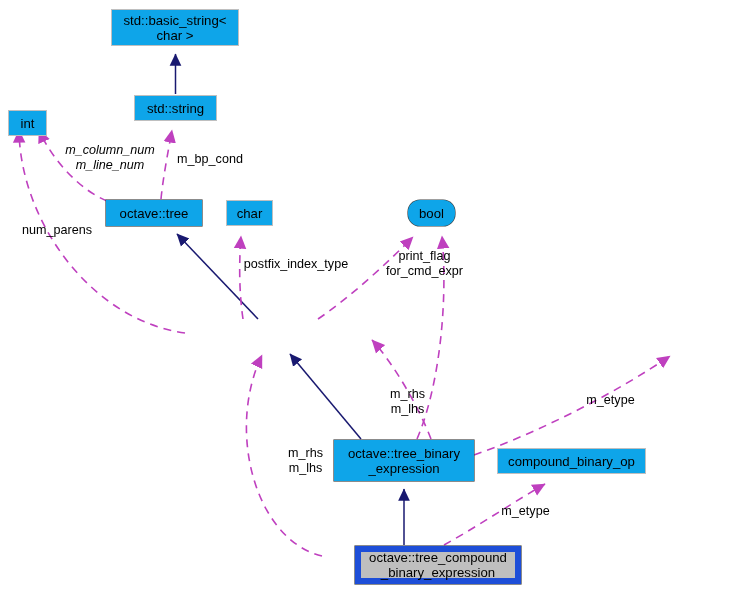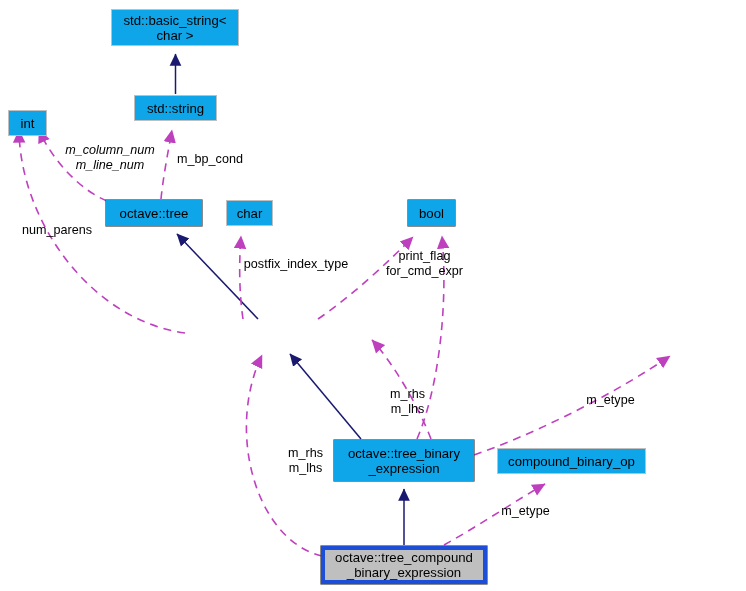--- a/index.html
+++ b/index.html
@@ -38,22 +38,23 @@
     border: 1px solid #bfbfbf;
     white-space: pre;
     z-index: 5;
   }
   .node.strong {
     border: 4px solid #0ea5e9;
     box-shadow: 0 0 0 0.6px #404040;
   }
   .node.highlight {
     background: #bfbfbf;
-    border: 4px solid #1d4ed8;
+    border: 6px solid #1d4ed8;
     box-shadow: 0 0 0 0.6px #404040;
+    margin-left: 34px;
   }
   .edge-label {
     position: absolute;
     font-size: 12.6px;
     line-height: 14.6px;
     color: #000000;
     text-align: center;
     white-space: pre;
     z-index: 6;
     pointer-events: none;
@@ -99,21 +100,21 @@
 char &gt;</div>
 
   <div class="node plain" style="left:8px; top:95px; width:39px; height:26px;margin-top:15px;">int</div>
 
   <div class="node plain" style="left:134px; top:95px; width:83px; height:26px;">std::string</div>
 
   <div class="node strong" style="left:106px; top:200px; width:96px; height:26px;">octave::tree</div>
 
   <div class="node plain" style="left:226px; top:200px; width:47px; height:26px;">char</div>
 
-  <div class="node strong" style="left:408px; top:200px; width:47px; height:26px;">bool</div>
+  <div class="node strong" style="left:408px; top:200px; width:47px; height:26px;border-radius:12px;">bool</div>
 
 
 
   <div class="node strong" style="left:334px; top:440px; width:140px; height:41px;">octave::tree_binary
 _expression</div>
 
   <div class="node plain" style="left:497px; top:448px; width:149px; height:26px;">compound_binary_op</div>
 
   <div class="node highlight" style="left:321px; top:546px; width:166px; height:38px;">octave::tree_compound
 _binary_expression</div>

